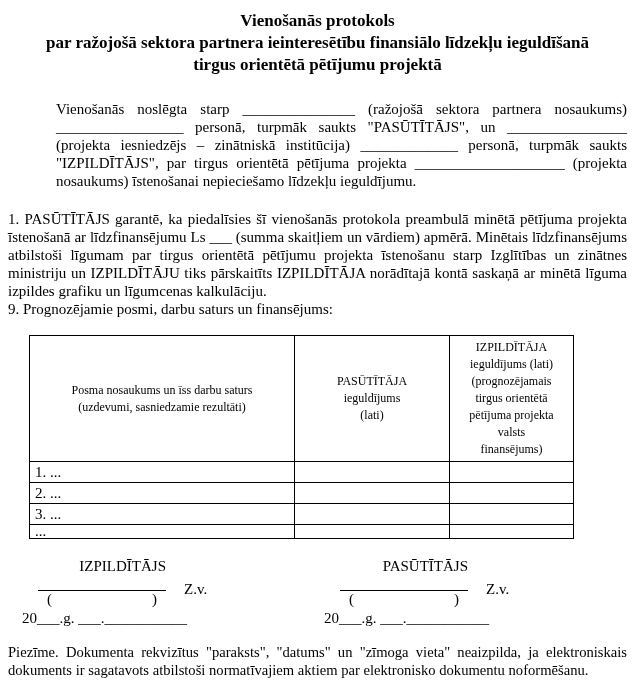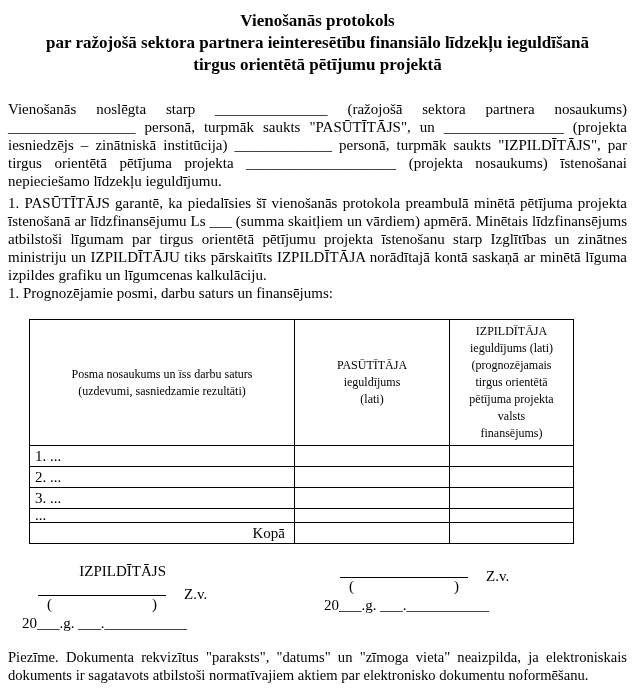--- a/index.html
+++ b/index.html
@@ -10,22 +10,22 @@
     margin: 0 auto;
     background: #ffffff;
     color: #000000;
     font-family: "Liberation Serif", "DejaVu Serif", serif;
     padding: 10px 11px 0 8px;
     overflow: hidden;
   }
   .title { font-weight: bold; font-size: 17px; line-height: 22px; text-align: center; margin: 0; }
   .title-line { display: block; }
   .para { font-size: 15px; line-height: 18px; text-align: justify; margin: 0; }
-  .preamble { margin-top: 24px; }
-  .clause1 { margin-top: 4px; }
+  .preamble { margin-top: 24px; margin-left: 48px; }
+  .clause1 { margin-top: 20px; }
   .clause2 { text-align: left; }
 
   table.fin { border-collapse: collapse; table-layout: fixed; width: 544px; margin: 17px 0 0 21px; }
   .fin th, .fin td { border: 1px solid #000; }
   .fin th { font-weight: normal; font-size: 12px; line-height: 17px; text-align: center; vertical-align: middle; padding: 3px 2px; }
   .hl { display: block; }
   .fin td { font-size: 15px; line-height: 17px; height: 21px; padding: 0 5px; vertical-align: middle; text-align: left; }
   .fin tr.short td { height: 14px; line-height: 13px; }
   .fin td.total { text-align: right; padding-right: 9px; height: 19px; }
 
@@ -48,21 +48,21 @@
 
   <div class="title">
     <span class="title-line">Vienošanās protokols</span>
     <span class="title-line">par ražojošā sektora partnera ieinteresētību finansiālo līdzekļu ieguldīšanā</span>
     <span class="title-line">tirgus orientētā pētījumu projektā</span>
   </div>
 
   <p class="para preamble">Vienošanās noslēgta starp _______________ (ražojošā sektora partnera nosaukums) _________________ personā, turpmāk saukts "PASŪTĪTĀJS", un ________________ (projekta iesniedzējs – zinātniskā institūcija) _____________ personā, turpmāk saukts "IZPILDĪTĀJS", par tirgus orientētā pētījuma projekta ____________________ (projekta nosaukums) īstenošanai nepieciešamo līdzekļu ieguldījumu.</p>
 
   <p class="para clause1">1. PASŪTĪTĀJS garantē, ka piedalīsies šī vienošanās protokola preambulā minētā pētījuma projekta īstenošanā ar līdzfinansējumu Ls ___ (summa skaitļiem un vārdiem) apmērā. Minētais līdzfinansējums atbilstoši līgumam par tirgus orientētā pētījumu projekta īstenošanu starp Izglītības un zinātnes ministriju un IZPILDĪTĀJU tiks pārskaitīts IZPILDĪTĀJA norādītajā kontā saskaņā ar minētā līguma izpildes grafiku un līgumcenas kalkulāciju.</p>
-  <p class="para clause2">1. Prognozējamie posmi, darbu saturs un finansējums:</p>
+  <p class="para clause2">9. Prognozējamie posmi, darbu saturs un finansējums:</p>
 
   <table class="fin">
     <colgroup>
       <col style="width:265px">
       <col style="width:155px">
       <col style="width:124px">
     </colgroup>
     <thead>
       <tr>
         <th>
@@ -99,25 +99,20 @@
       <tr>
         <td>3. ...</td>
         <td></td>
         <td></td>
       </tr>
       <tr class="short">
         <td>...</td>
         <td></td>
         <td></td>
       </tr>
-      <tr>
-        <td class="total">Kopā</td>
-        <td></td>
-        <td></td>
-      </tr>
     </tbody>
   </table>
 
   <div class="sig-row">
 
     <div class="sig-block">
       <div class="sig-label">IZPILDĪTĀJS</div>
       <div class="sig-line-row">
         <div class="sig-stack">
           <div class="sig-line"></div>
@@ -125,20 +120,21 @@
             <span>(</span>
             <span>)</span>
           </div>
         </div>
         <div class="zv">Z.v.</div>
       </div>
       <div class="sig-date">20___.g. ___.___________</div>
     </div>
 
     <div class="sig-block">
+      <div class="sig-label">PASŪTĪTĀJS</div>
       <div class="sig-line-row">
         <div class="sig-stack">
           <div class="sig-line"></div>
           <div class="sig-parens">
             <span>(</span>
             <span>)</span>
           </div>
         </div>
         <div class="zv">Z.v.</div>
       </div>

